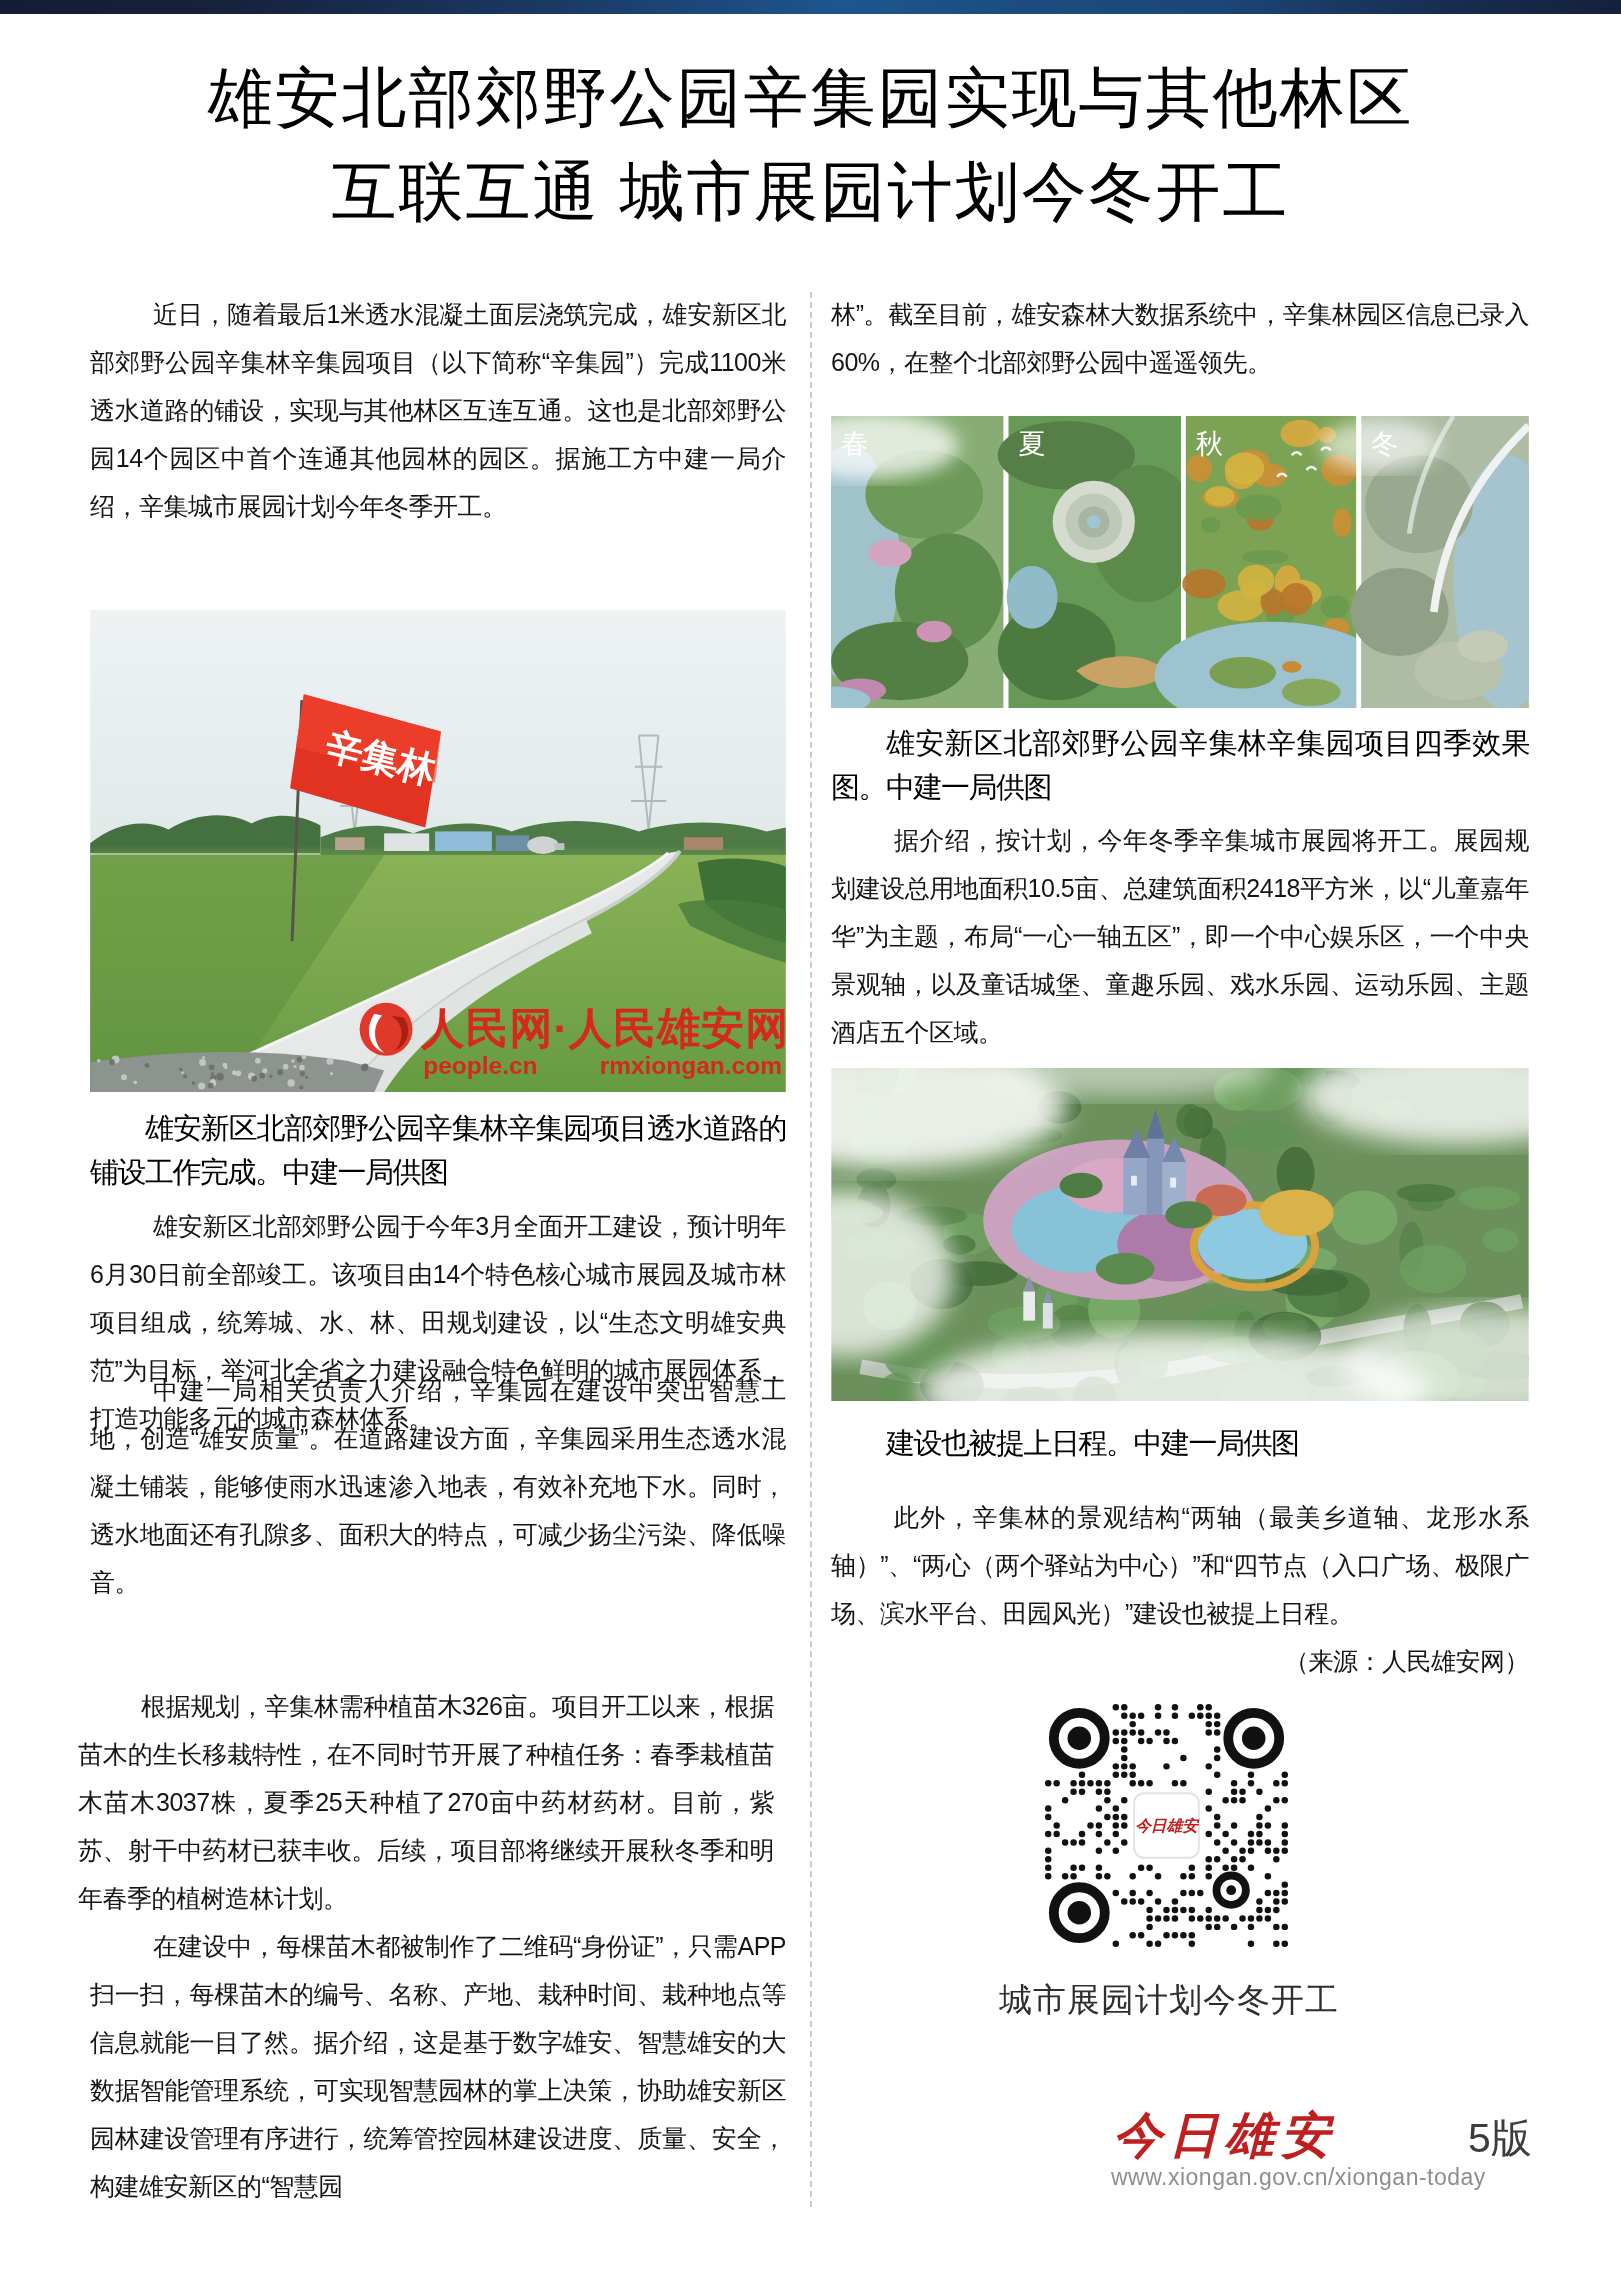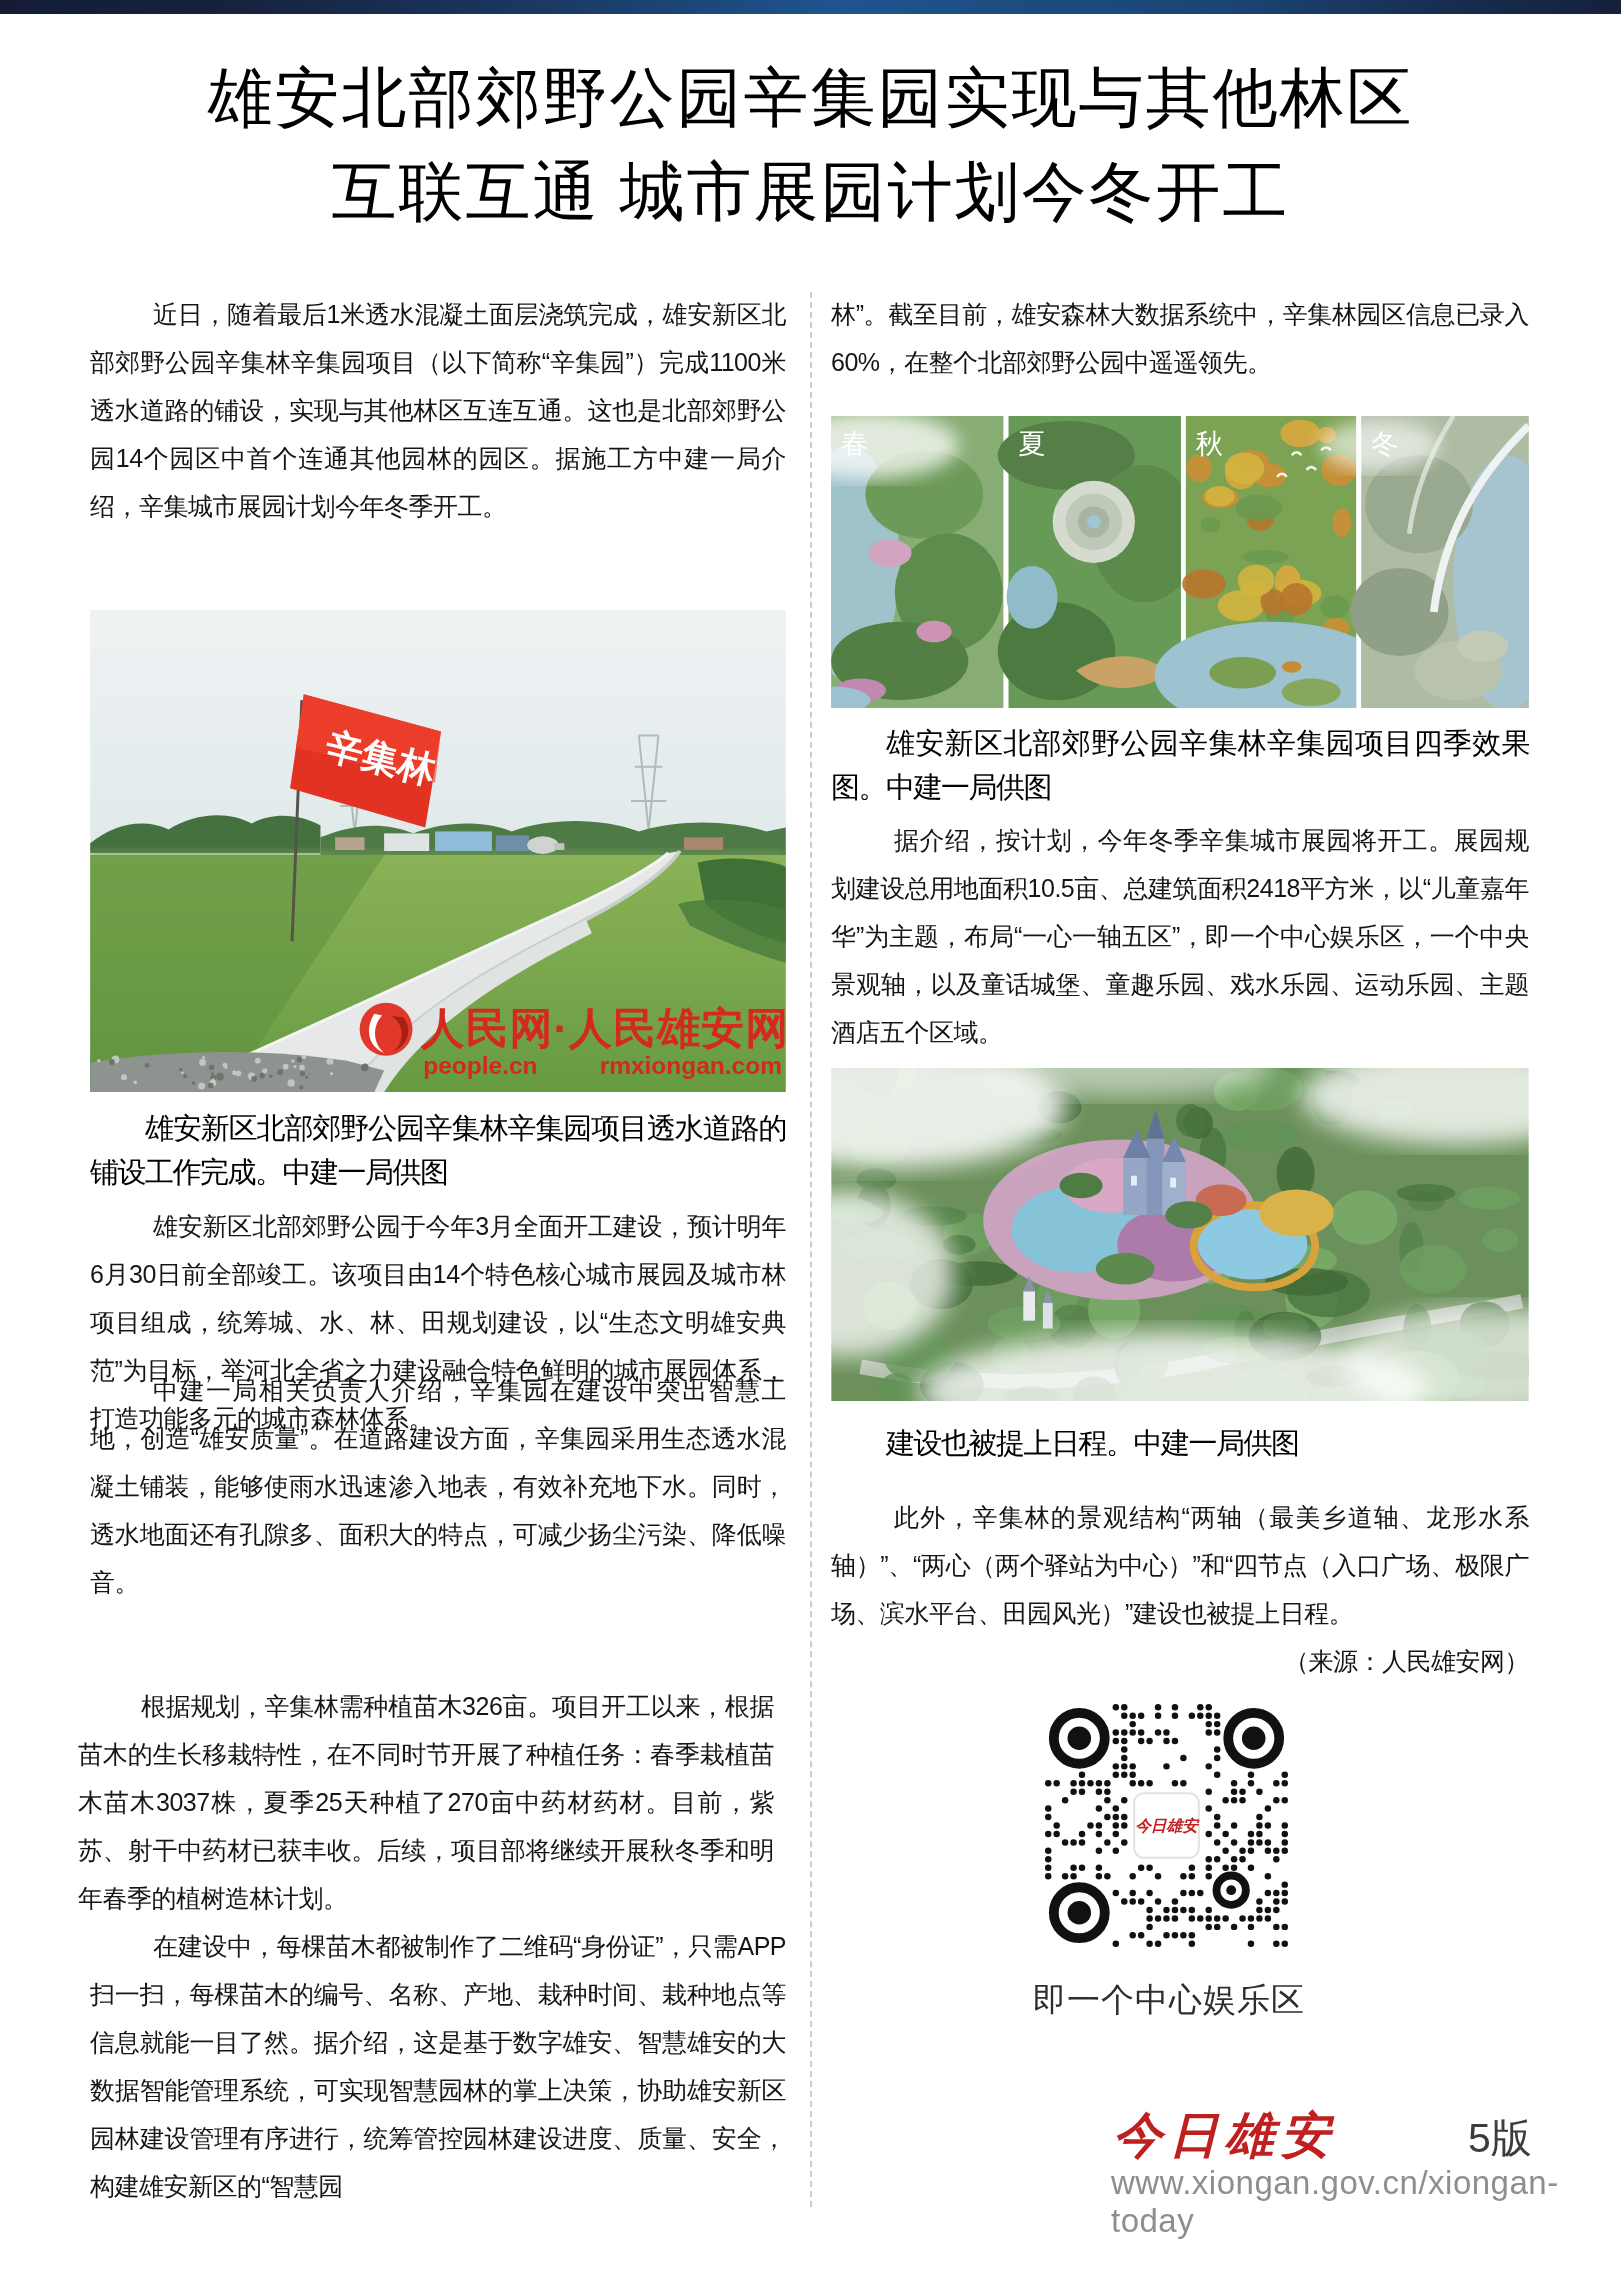--- a/index.html
+++ b/index.html
@@ -21,21 +21,21 @@
   .caption.oneline{white-space:nowrap;}
   #divider{left:810px;top:292px;width:0;height:1915px;border-left:2px dashed #cbcbcb;}
   .src{float:right;text-indent:0;}
   
   #qr-wrap{left:1044px;top:1703px;width:245px;height:245px;}
   #qr-hint{left:831px;top:1978px;width:676px;text-align:center;font-size:33px;color:#2e2e2e;letter-spacing:1px;}
   
   #footer-brand{left:1113px;top:2103px;font-family:"DejaVu Serif","Liberation Serif",serif;
     font-style:italic;font-weight:bold;font-size:49px;color:#bf1f1f;letter-spacing:6.9px;}
   #footer-page{left:1468px;top:2111px;font-size:41px;color:#3c3c3c;text-align:center;}
-  #footer-url{left:1111px;top:2164px;font-size:33px;color:#8e8e8e;letter-spacing:0.5px;}
+  #footer-url{left:1111px;top:2164px;font-size:23px;color:#8e8e8e;letter-spacing:0.5px;text-align:right;}
   svg{display:block;}
 </style>
 </head>
 <body>
 
 <div id="page">
 
   <div id="topbar" class="abs"></div>
 
   <div id="headline" class="abs">
@@ -656,20 +656,20 @@
         <circle cx="36" cy="36" r="12"></circle>
         <circle cx="214" cy="36" r="12"></circle>
         <circle cx="36" cy="214" r="12"></circle>
         <circle cx="191" cy="191" r="5"></circle>
       </g>
       <rect x="92" y="92" width="66" height="66" rx="10" fill="#ffffff" stroke="#e2e2e2" stroke-width="2"></rect>
       <text x="125" y="131" text-anchor="middle" fill="#c41e1e" font-size="16" font-weight="bold" font-family="'DejaVu Serif',serif" font-style="italic">今日雄安</text>
     </svg>
   </div>
 
-  <div id="qr-hint" class="abs">即一个中心娱乐区</div>
+  <div id="qr-hint" class="abs">城市展园计划今冬开工</div>
 
   <div id="footer-brand" class="abs">今日雄安</div>
   <div id="footer-page" class="abs">5版</div>
   <div id="footer-url" class="abs">www.xiongan.gov.cn/xiongan-today</div>
 
 </div>
 
 
 </body></html>

